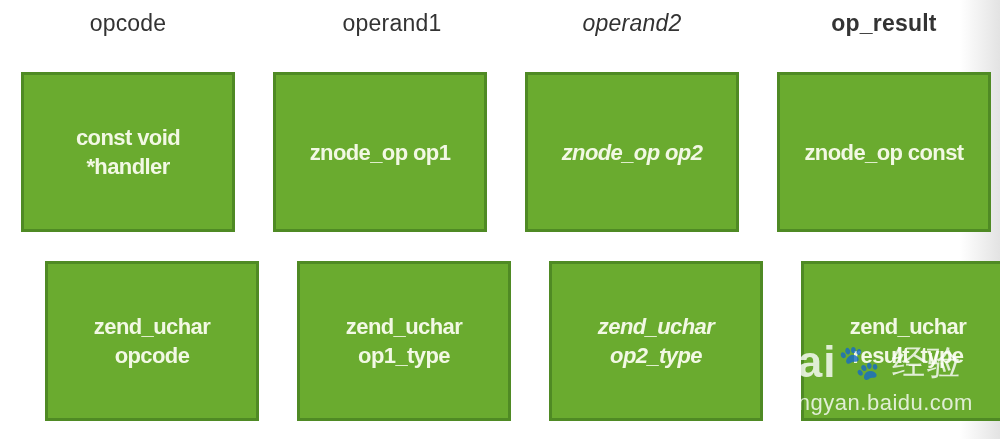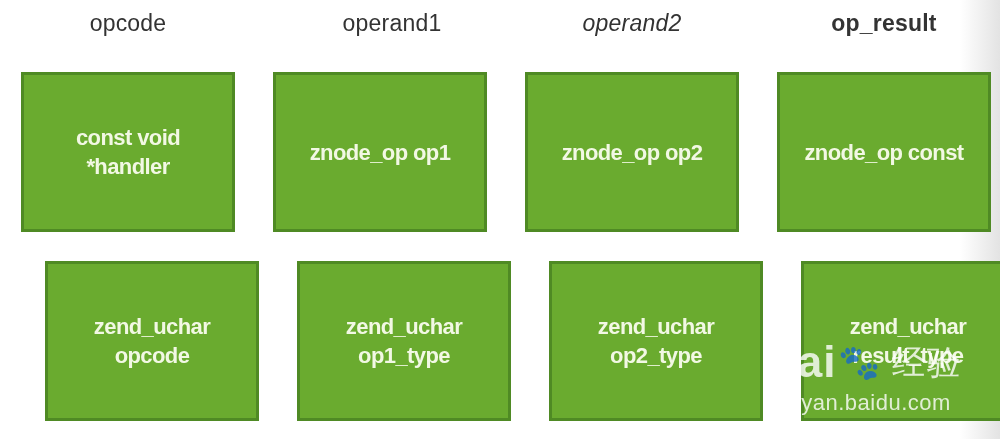--- a/index.html
+++ b/index.html
@@ -23,24 +23,24 @@
     border:3px solid #4f8a24;
     display:flex; align-items:center; justify-content:center;
     text-align:center; color:#f2f8e4;
     font-size:22px; font-weight:bold; line-height:29px;
     letter-spacing:-0.6px;
     white-space:pre-line;
     box-sizing:content-box;
   }
   .row1 { top:72px; }
   .row2 { top:261px;margin-left:24px; }
-  .c1 { left:21px; } .c2 { left:273px; } .c3 { left:525px; } .c4 { left:777px; }
+  .c1 { left:21px; } .c2 { left:273px; } .c3 { left:525px;font-style:italic; } .c4 { left:777px; }
   .watermark {
     position:absolute; left:765px; top:340px; width:230px; height:95px;
-    color:rgba(255,255,255,0.8); pointer-events:none;
+    color:rgba(255,255,255,0.8); pointer-events:none;text-align:center;
   }
   .wm-logo {
     font-size:44px; font-weight:bold; letter-spacing:1px; line-height:44px;
     display:flex; align-items:center;
   }
   .wm-paw { font-size:34px; margin:0 2px; }
   .wm-cn { font-size:34px; font-weight:normal; margin-left:8px; }
   .wm-url { font-size:22px; margin-top:6px; letter-spacing:0.5px; }
 </style>
 </head>

